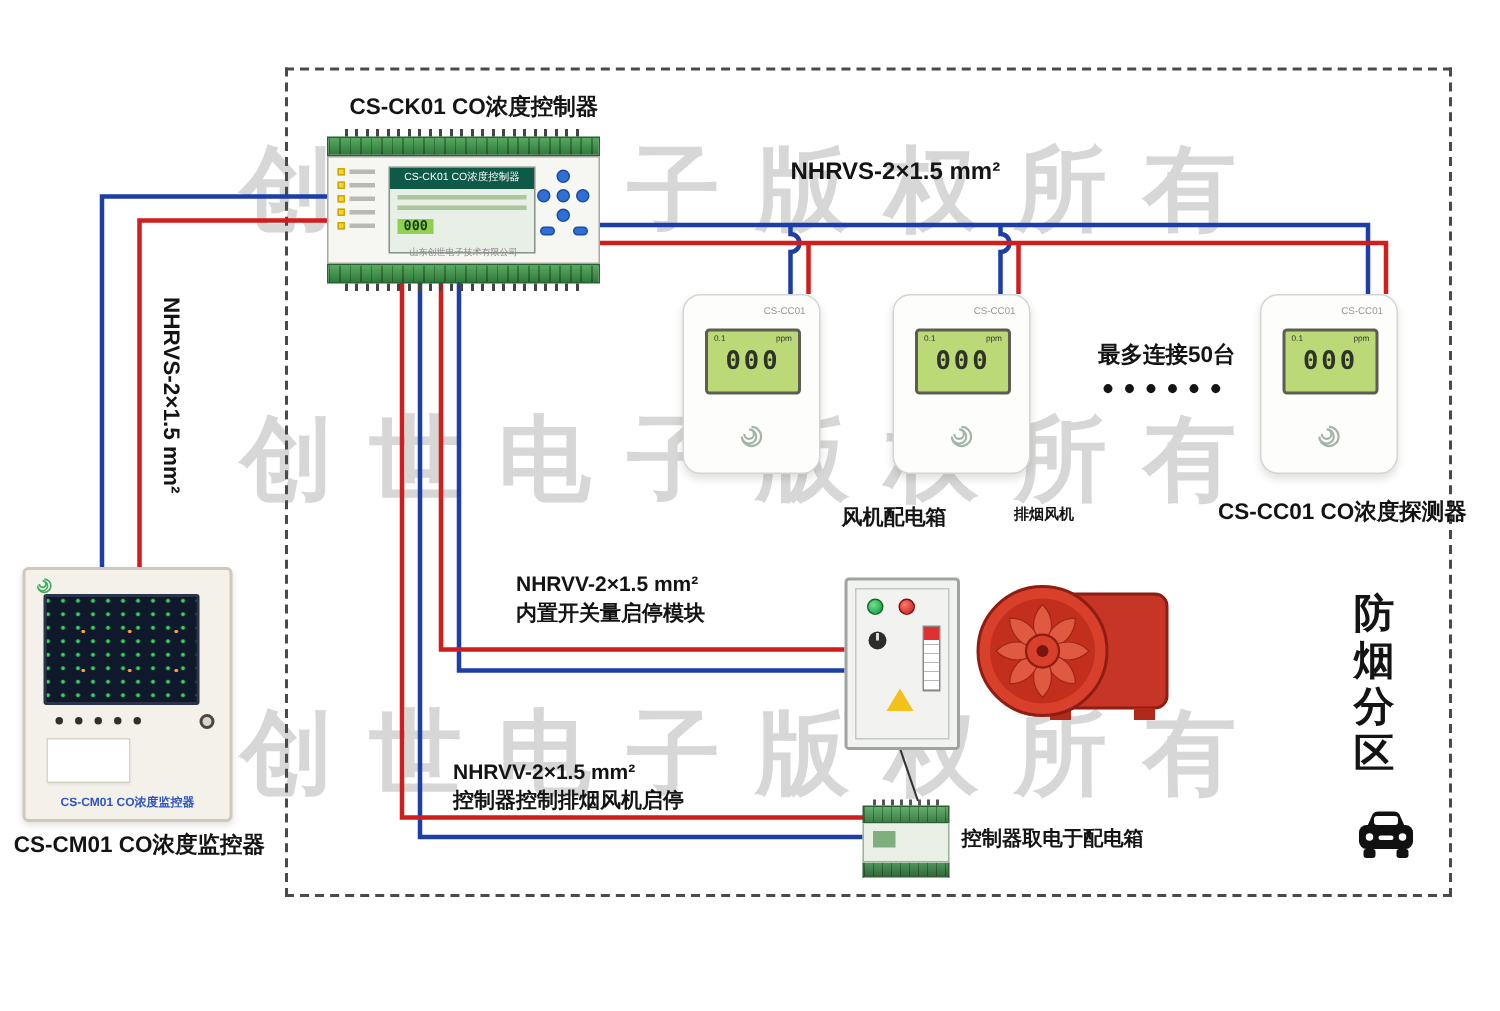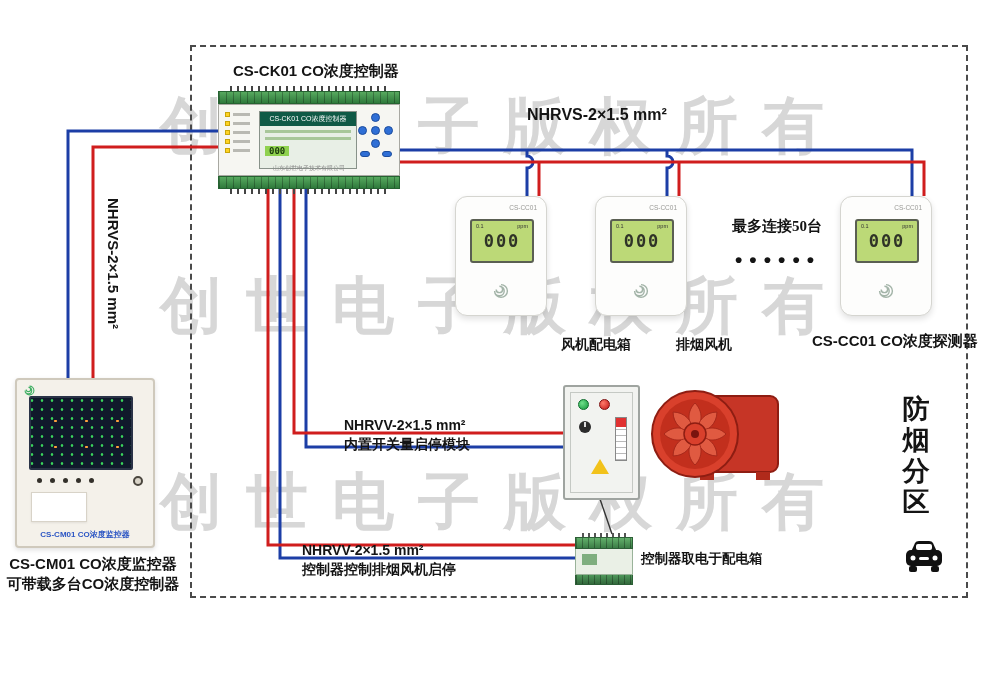--- a/index.html
+++ b/index.html
@@ -13,26 +13,26 @@
   .dashed-box{position:absolute;z-index:2;left:190px;top:45px;width:778px;height:553px;
               border:2px dashed #4a4a4a;}
   .wires{position:absolute;z-index:3;left:0;top:0;pointer-events:none;}
   .device{position:absolute;z-index:4;}
   .lbl{position:absolute;z-index:5;font-weight:700;color:#141414;white-space:nowrap;font-size:15px;}
 
   
   .lbl-ctrl-title{left:233px;top:62px;}
   .lbl-nhrvs-top{left:527px;top:106px;font-size:16px;}
   .lbl-nhrvs-left{left:122px;top:198px;transform:rotate(90deg);transform-origin:0 0;}
-  .lbl-max{left:732px;top:217px;font-family:Liberation Serif, serif;}
+  .lbl-max{left:732px;top:227px;}
   .lbl-dots{left:735px;top:248px;font-size:21px;letter-spacing:7px;font-weight:700;}
   .lbl-det-caption{left:812px;top:332px;}
   .lbl-fanbox{left:561px;top:336px;font-size:14px;font-family:Liberation Mono, monospace;}
-  .lbl-fan{left:676px;top:336px;font-size:14px;}
-  .lbl-block{line-height:19px;font-size:14px;margin-top:36px;}
+  .lbl-fan{left:676px;top:336px;font-size:10px;}
+  .lbl-block{line-height:19px;font-size:14px;}
   .lbl-power{left:344px;top:380px;}
   .lbl-control{left:302px;top:505px;}
   .lbl-module{left:641px;top:550px;font-size:13.5px;}
   .lbl-monitor{left:2px;top:554px;width:182px;text-align:center;line-height:20px;}
   .zone{left:898px;top:394px;width:36px;text-align:center;font-size:27px;font-weight:800;line-height:31px;}
 
   
   .controller{left:218px;top:86px;width:182px;}
   .pins{height:5px;margin:0 12px;background:repeating-linear-gradient(90deg,#444 0 2px,rgba(0,0,0,0) 2px 7px);}
   .strip{height:13px;border:1px solid #256331;
@@ -305,21 +305,20 @@
       <span class="mon-btn"></span>
       <span class="mon-btn"></span>
       <span class="mon-btn"></span>
     </div>
     <span class="mon-keyhole"></span>
     <div class="mon-card"></div>
     <div class="mon-label">CS-CM01 CO浓度监控器</div>
   </div>
   <div class="lbl lbl-monitor">
     <div>CS-CM01 CO浓度监控器</div>
-    <div>可带载多台CO浓度控制器</div>
   </div>
 
   <div class="lbl zone">
     <div>防</div>
     <div>烟</div>
     <div>分</div>
     <div>区</div>
   </div>
   <svg class="device car-svg" width="46" height="38" viewBox="0 0 46 38">
     <path d="M10 14 L14 5 Q15 3 18 3 H28 Q31 3 32 5 L36 14 Z" fill="#111"></path>

